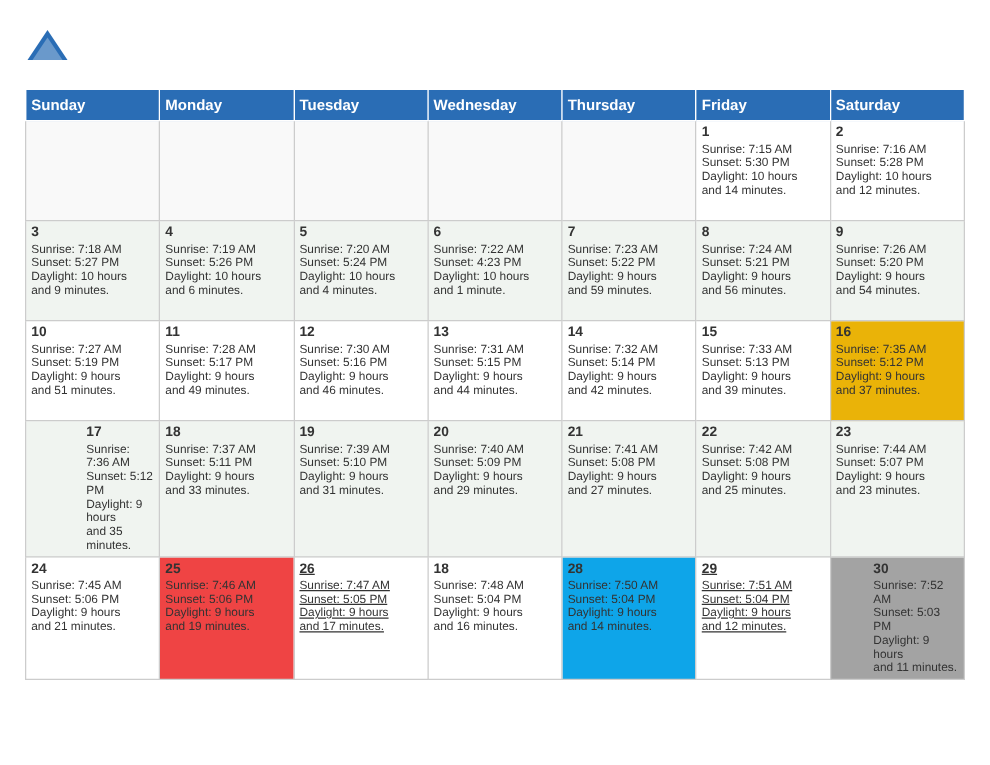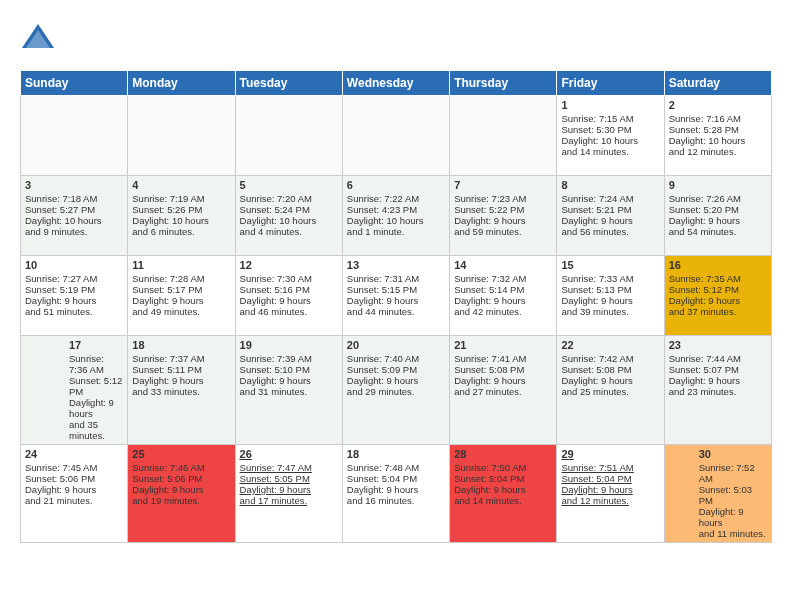--- a/index.html
+++ b/index.html
@@ -298,35 +298,35 @@
           <div>Daylight: 9 hours</div>
           <div>and 17 minutes.</div>
         </td>
         <td style="background: rgb(255, 255, 255);">
           <span class="day-num">18</span>
           <div>Sunrise: 7:48 AM</div>
           <div>Sunset: 5:04 PM</div>
           <div>Daylight: 9 hours</div>
           <div>and 16 minutes.</div>
         </td>
-        <td style="background: #ef4444;">
+        <td style="background: #0ea5e9;">
           <span class="day-num">28</span>
           <div>Sunrise: 7:50 AM</div>
           <div>Sunset: 5:04 PM</div>
           <div>Daylight: 9 hours</div>
           <div>and 14 minutes.</div>
         </td>
         <td style="background: rgb(255, 255, 255); text-decoration: underline;">
           <span class="day-num">29</span>
           <div>Sunrise: 7:51 AM</div>
           <div>Sunset: 5:04 PM</div>
           <div>Daylight: 9 hours</div>
           <div>and 12 minutes.</div>
         </td>
-        <td style="background: #fdba74; padding-left: 34px;">
+        <td style="background: #a3a3a3; padding-left: 34px;">
           <span class="day-num">30</span>
           <div>Sunrise: 7:52 AM</div>
           <div>Sunset: 5:03 PM</div>
           <div>Daylight: 9 hours</div>
           <div>and 11 minutes.</div>
         </td>
       </tr>
     </tbody>
 </table>
 

